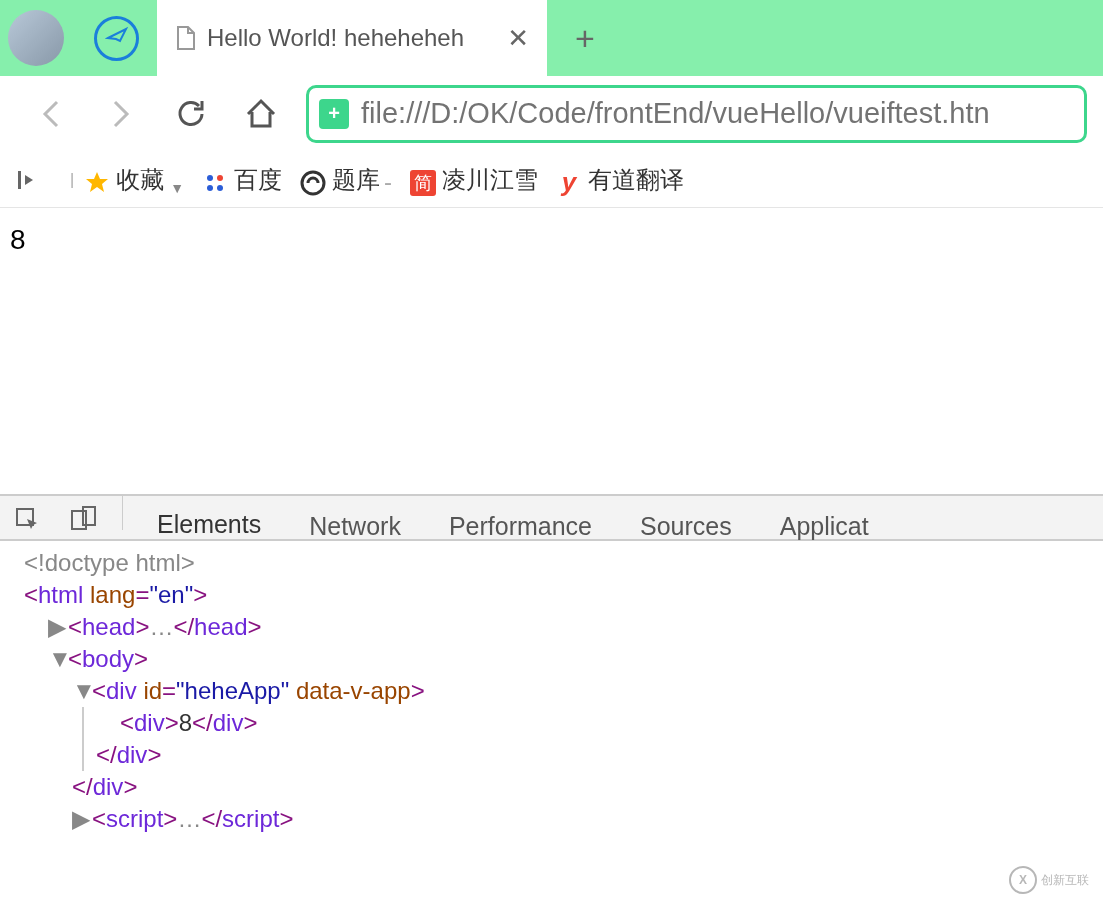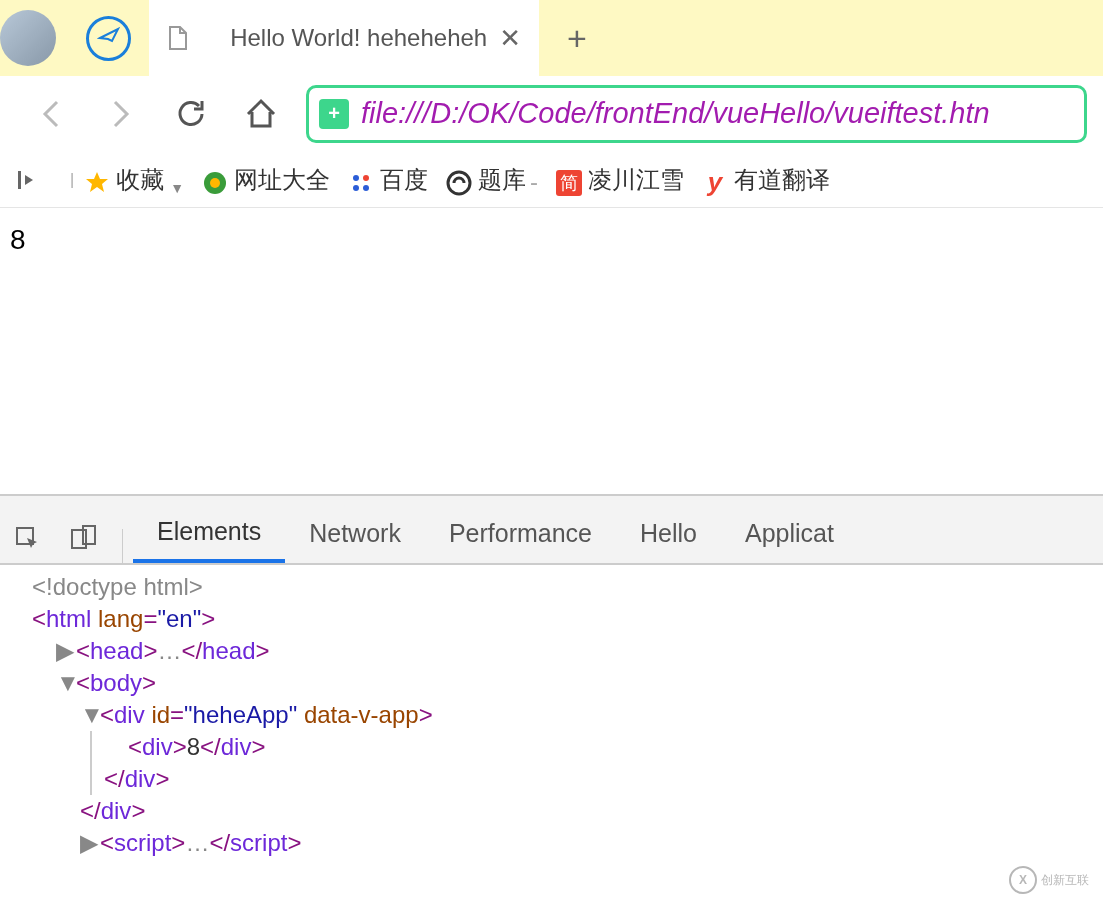--- a/index.html
+++ b/index.html
@@ -1,51 +1,51 @@
 <!DOCTYPE html>
 <html><head>
 <meta charset="utf-8">
 <style>
 * { margin: 0; padding: 0; box-sizing: border-box; font-family: "Microsoft YaHei", Arial, sans-serif; }
 body { width: 1103px; height: 904px; background: #fff; overflow: hidden; }
 
 
-.tab-bar { height: 76px; background: #fef9c3; display: flex; align-items: center; padding-left: 0; text-align: right; }
+.tab-bar { height: 76px; background: #86efac; display: flex; align-items: center; padding-left: 8px; }
 .avatar { width: 56px; height: 56px; border-radius: 50%; background: linear-gradient(135deg,#b8c8d8,#8898a8); margin-right: 30px; }
 .nav-circle { width: 45px; height: 45px; border: 3px solid #1a7fdb; border-radius: 50%; display: flex; align-items: center; justify-content: center; margin-right: 18px; }
 .tab { height: 76px; background: #fff; display: flex; align-items: center; padding: 0 18px; min-width: 390px; border-radius: 0; position: relative; }
 .tab-title { font-size: 24px; color: #555; margin-left: 10px; flex: 1; white-space: nowrap; overflow: hidden; text-overflow: ellipsis; }
 .tab-close { font-size: 26px; color: #666; margin-left: 12px; }
 .new-tab { font-size: 34px; color: #666; margin-left: 28px; }
 
 
 .nav-bar { height: 76px; display: flex; align-items: center; padding: 0 16px; border-bottom: 1px solid #fff; }
 .nav-btn { width: 42px; height: 42px; display: flex; align-items: center; justify-content: center; margin: 0 14px; }
 .address-bar { flex: 1; height: 58px; border: 3px solid #3dd68c; border-radius: 10px; display: flex; align-items: center; padding: 0 10px; margin-left: 10px; }
 .shield-icon { width: 30px; height: 30px; background: #3dd68c; border-radius: 4px; display: flex; align-items: center; justify-content: center; margin-right: 12px; }
-.url { font-size: 29px; color: #a21caf; white-space: nowrap; overflow: hidden; font-style: italic; }
+.url { font-size: 29px; color: #737373; white-space: nowrap; overflow: hidden; }
 
 
 .bookmarks-bar { height: 56px; display: flex; align-items: center; padding: 0 16px; border-bottom: 1px solid #e5e5e5; }
 .bookmark { display: flex; align-items: flex-end; margin-right: 18px; font-size: 24px; color: #333; white-space: nowrap; }
 .bm-icon { width: 26px; height: 26px; margin-right: 6px; display: flex; align-items: center; justify-content: center; }
 .sep { color: #aaa; margin: 0 10px; }
 
 
 .page-content { padding: 16px 10px; font-size: 28px; color: #000; height: 286px; }
 
 
 .devtools { border-top: 2px solid #ccc; background: #f3f3f3; }
-.dt-header { height: 69px; display: flex; align-items: flex-end; border-bottom: 2px solid #ccc; }
+.dt-header { height: 45px; display: flex; align-items: flex-start; border-bottom: 2px solid #ccc; }
 .dt-icon-btn { width: 48px; height: 48px; display: flex; align-items: center; justify-content: center; margin: 0 4px; }
 .dt-divider { width: 1px; height: 34px; background: #ccc; margin: 0 10px; }
 .dt-tab { font-size: 25px; color: #555; padding: 0 24px; height: 60px; display: flex; align-items: center; }
 .dt-tab.active { color: #333; border-bottom: 4px solid #1a73e8; }
 
-.dt-body { background: #fff; font-family: Consolas, monospace; font-size: 24px; padding: 6px 8px; line-height: 32px; position: relative; }
+.dt-body { background: #fff; font-family: Consolas, monospace; font-size: 24px; padding: 6px 0; line-height: 32px; position: relative; }
 .code-line { padding: 0 24px; white-space: nowrap; }
 .code-line.i1 { padding-left: 48px; }
 .code-line.i2 { padding-left: 72px; }
 .code-line.i3 { padding-left: 96px; }
 .code-line.i4 { padding-left: 120px; }
 .code-line.hl { background: #d5ebff; }
 .toggle { display: inline-block; width: 16px; color: #888; margin-right: 4px; }
 .tag { color: #6d28d9; }
 .attr-name { color: #994500; }
 .attr-val { color: #1a1aa6; }
@@ -119,29 +119,20 @@
         <svg width="26" height="26" viewBox="0 0 26 26">
           <path d="M13 2 l3 7 h8 l-6 5 l2 8 l-7 -5 l-7 5 l2 -8 l-6 -5 h8 z" fill="#ffb700"></path>
         </svg>
       </span>
     <span>收藏</span>
     <span style="margin-left:6px;color:#888;font-size:14px;">▼</span>
   </div>
   <div class="bookmark">
     <span class="bm-icon">
         <svg width="26" height="26" viewBox="0 0 26 26">
-          <circle cx="13" cy="13" r="11" fill="#3a9c3a"></circle>
-          <circle cx="13" cy="13" r="5" fill="#ffb700"></circle>
-        </svg>
-      </span>
-    <span>网址大全</span>
-  </div>
-  <div class="bookmark">
-    <span class="bm-icon">
-        <svg width="26" height="26" viewBox="0 0 26 26">
           <circle cx="8" cy="8" r="3" fill="#2b5dd7"></circle>
           <circle cx="18" cy="8" r="3" fill="#e43"></circle>
           <circle cx="8" cy="18" r="3" fill="#2b5dd7"></circle>
           <circle cx="18" cy="18" r="3" fill="#2b5dd7"></circle>
         </svg>
       </span>
     <span>百度</span>
   </div>
   <div class="bookmark">
     <span class="bm-icon">
@@ -182,21 +173,21 @@
     <div class="dt-icon-btn">
       <svg width="30" height="30" viewBox="0 0 30 30">
           <rect x="3" y="6" width="14" height="18" fill="none" stroke="#666" stroke-width="2"></rect>
           <rect x="14" y="2" width="12" height="18" fill="none" stroke="#666" stroke-width="2"></rect>
         </svg>
     </div>
     <div class="dt-divider"></div>
     <div class="dt-tab active">Elements</div>
     <div class="dt-tab">Network</div>
     <div class="dt-tab">Performance</div>
-    <div class="dt-tab">Hello</div>
+    <div class="dt-tab">Sources</div>
     <div class="dt-tab">Applicat</div>
   </div>
   <div class="dt-body">
     <div class="code-line"><span class="gray">&lt;!doctype html&gt;</span></div>
     <div class="code-line"><span class="punc">&lt;</span><span class="tag">html</span> <span class="attr-name">lang</span><span class="punc">=</span><span class="attr-val">"en"</span><span class="punc">&gt;</span></div>
     <div class="code-line i1"><span class="toggle">▶</span><span class="punc">&lt;</span><span class="tag">head</span><span class="punc">&gt;</span><span class="gray">…</span><span class="punc">&lt;/</span><span class="tag">head</span><span class="punc">&gt;</span></div>
     <div class="code-line i1"><span class="toggle">▼</span><span class="punc">&lt;</span><span class="tag">body</span><span class="punc">&gt;</span></div>
     <div class="code-line i2"><span class="toggle">▼</span><span class="punc">&lt;</span><span class="tag">div</span> <span class="attr-name">id</span><span class="punc">=</span><span class="attr-val">"heheApp"</span> <span class="attr-name">data-v-app</span><span class="punc">&gt;</span></div>
     <div style="position:relative;">
       <div class="vline"></div>

